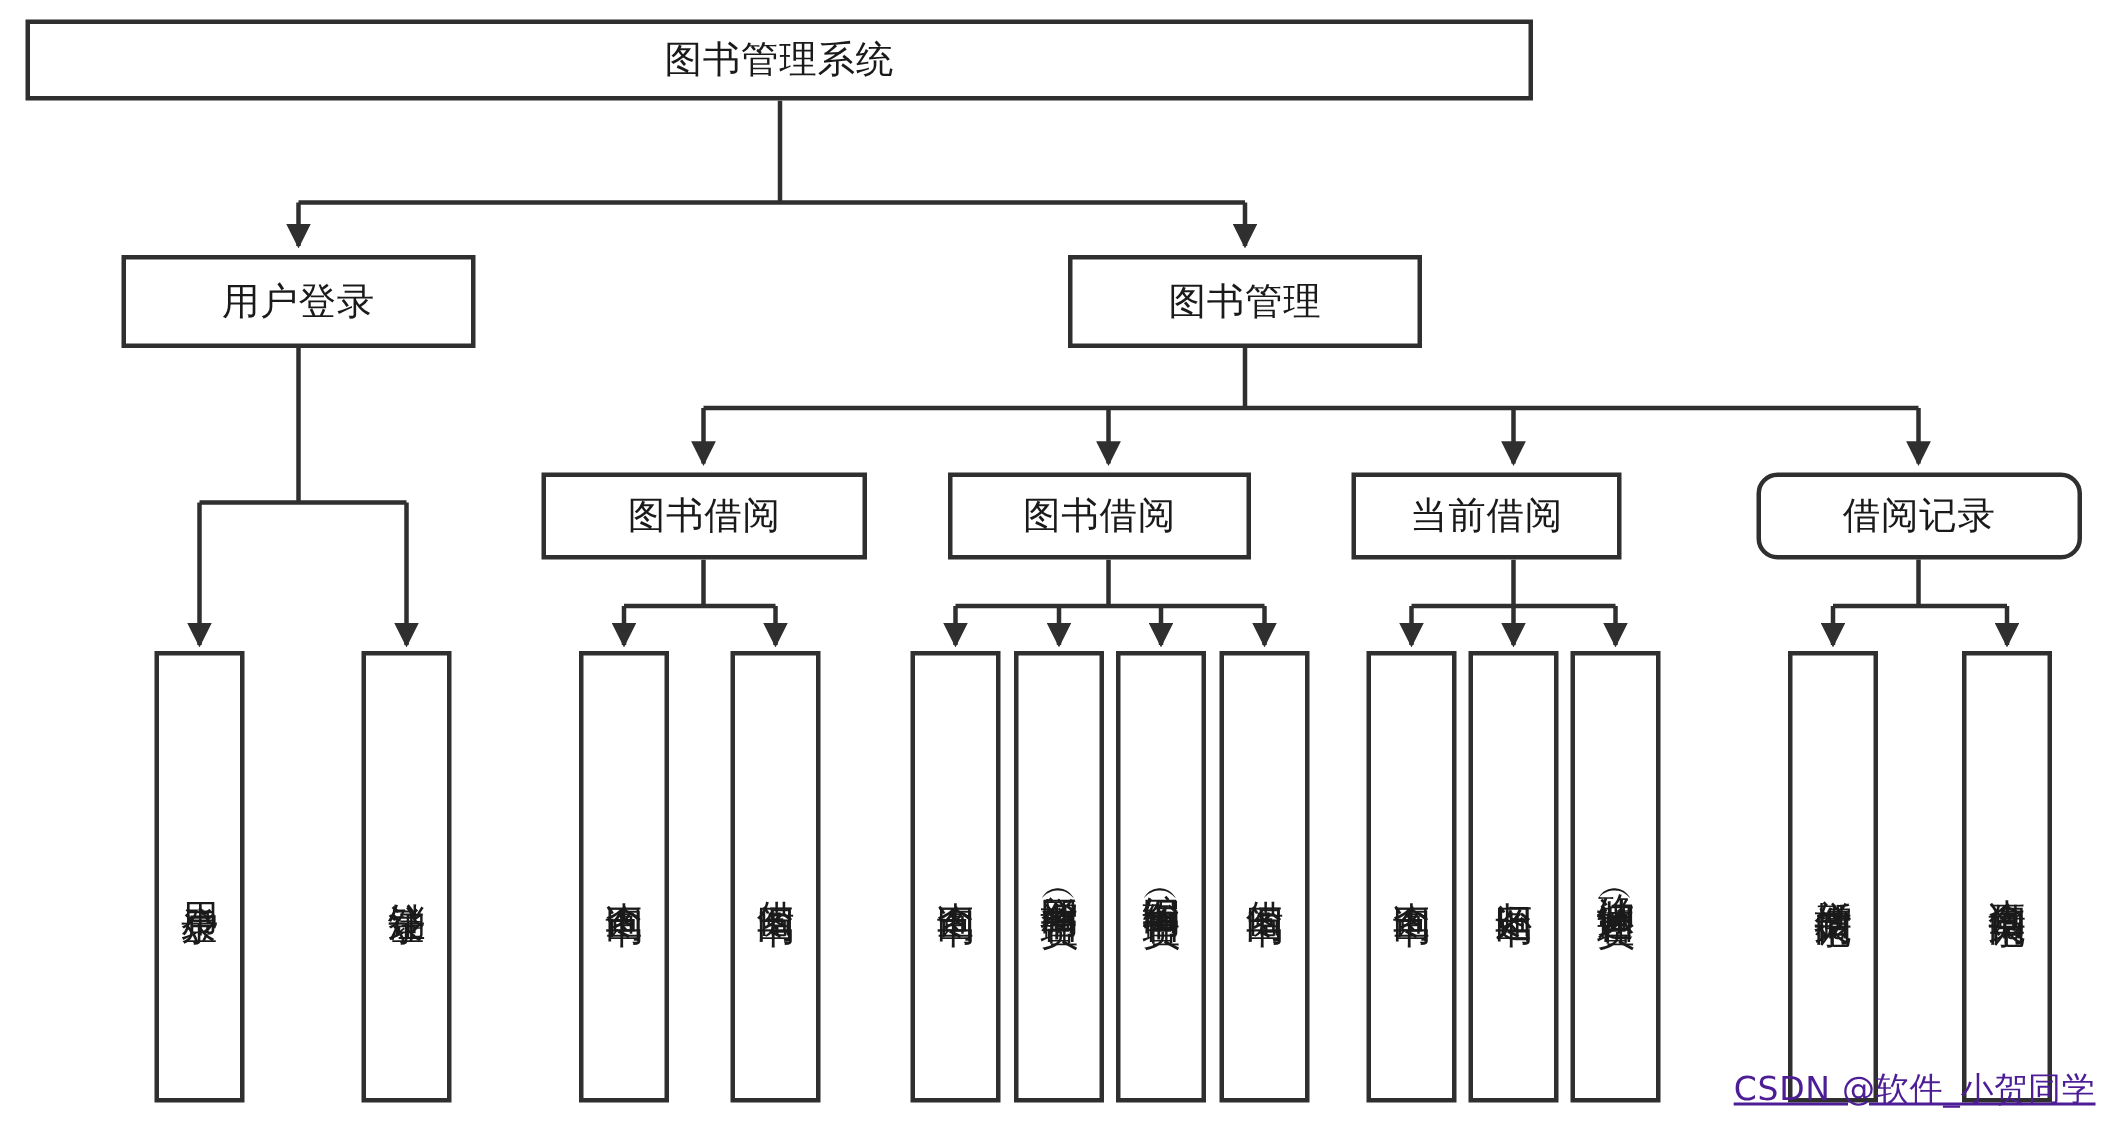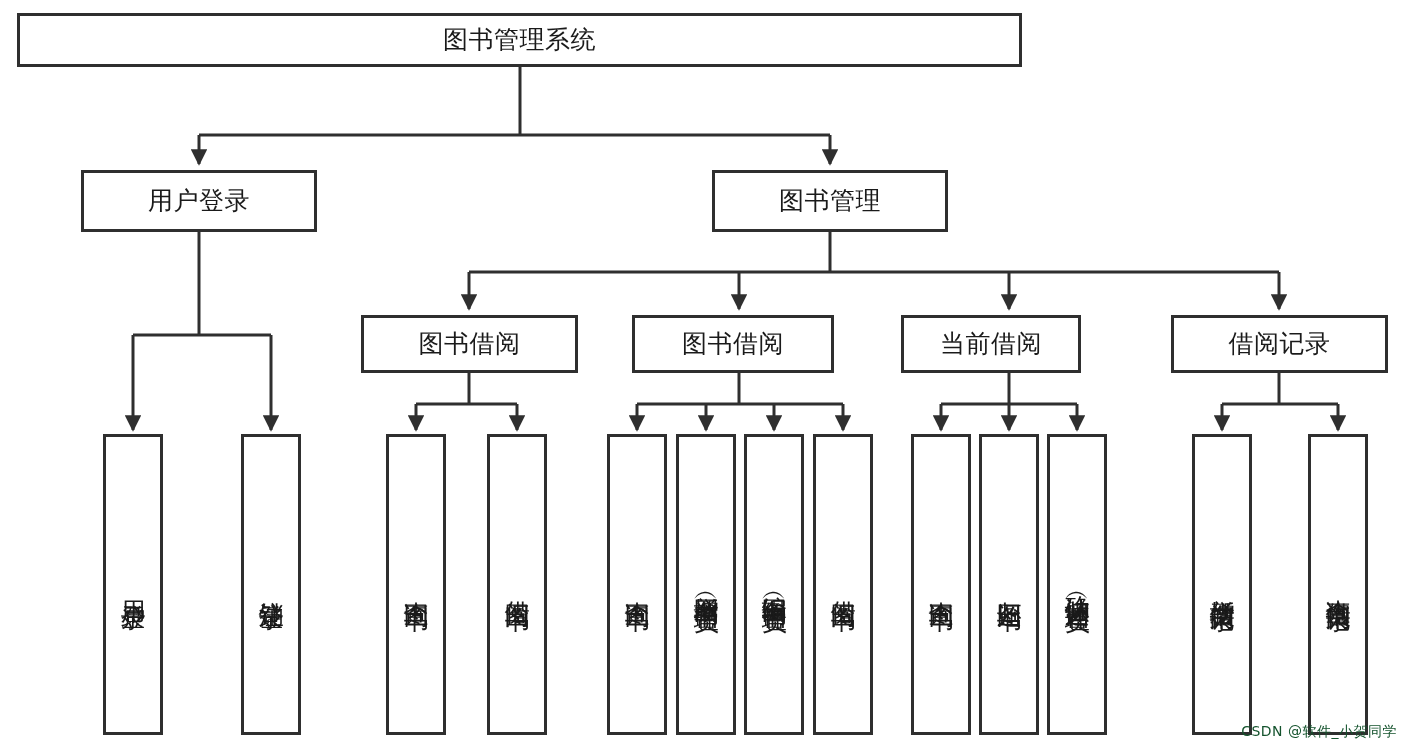--- a/index.html
+++ b/index.html
@@ -55,25 +55,26 @@
   }
   .node-v .vtext {
     writing-mode: vertical-rl;
     text-orientation: upright;
     display: block;
   }
   #watermark {
     position: absolute;
     right: 8px;
     bottom: 6px;
-    font-size: 14px;
-    color: #14532d;
+    font-size: 22px;
+    color: #4c1d95;
     letter-spacing: 0.5px;
     z-index: 3;
     white-space: nowrap;
+    text-decoration: underline;
   }
 </style>
 </head>
 <body>
 
 <div id="canvas">
 
   <svg id="edges" viewBox="0 0 1405 747" xmlns="http://www.w3.org/2000/svg">
     <defs>
       <marker id="arrow" viewBox="0 0 10 10" refX="9" refY="5" markerWidth="5.5" markerHeight="5.5" orient="auto-start-reverse">
@@ -137,21 +138,21 @@
 
   <div class="node node-h" style="left:361px; top:315px; width:217px; height:58px;">
     <span>图书借阅</span>
   </div>
   <div class="node node-h" style="left:632px; top:315px; width:202px; height:58px;">
     <span>图书借阅</span>
   </div>
   <div class="node node-h" style="left:901px; top:315px; width:180px; height:58px;">
     <span>当前借阅</span>
   </div>
-  <div class="node node-h" style="left:1171px; top:315px; width:217px; height:58px;">
+  <div class="node node-h" style="left:1171px; top:315px; width:217px; height:58px;border-radius:14px;">
     <span>借阅记录</span>
   </div>
 
   <div class="node node-v" style="left:103px; top:434px; width:60px; height:301px;">
     <span class="vtext">用户登录</span>
   </div>
   <div class="node node-v" style="left:241px; top:434px; width:60px; height:301px;">
     <span class="vtext">注销登录</span>
   </div>
 

